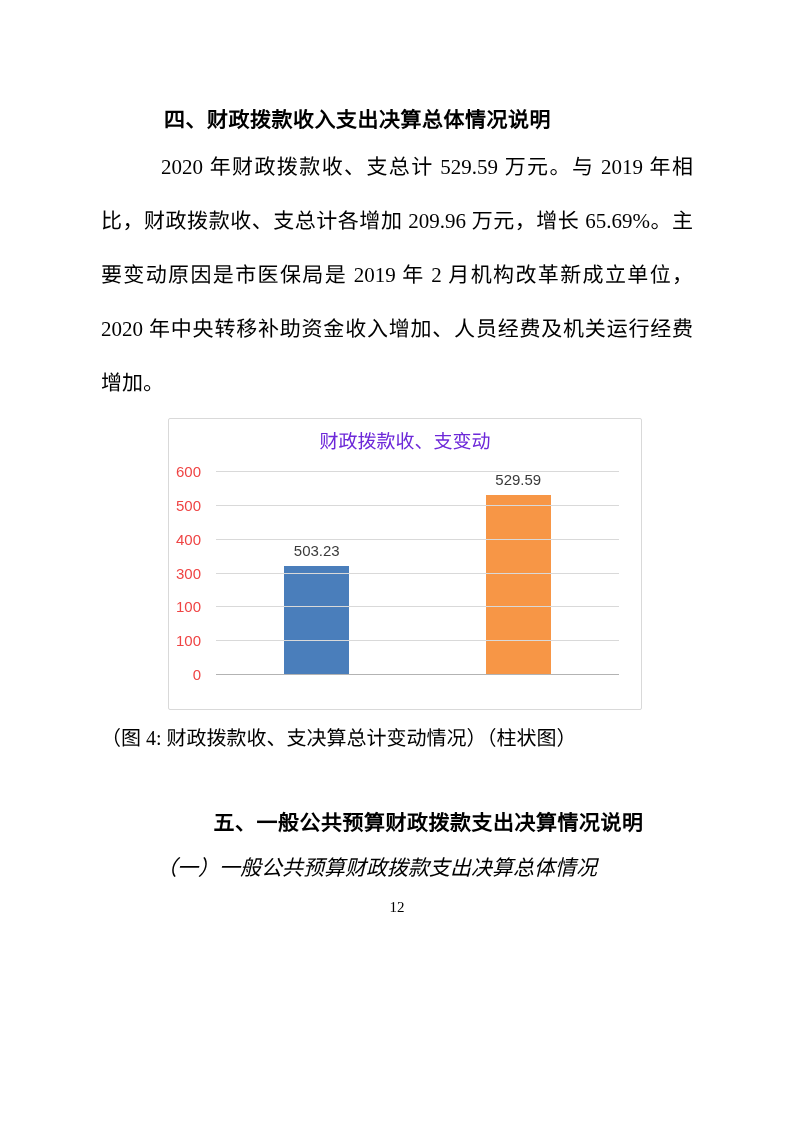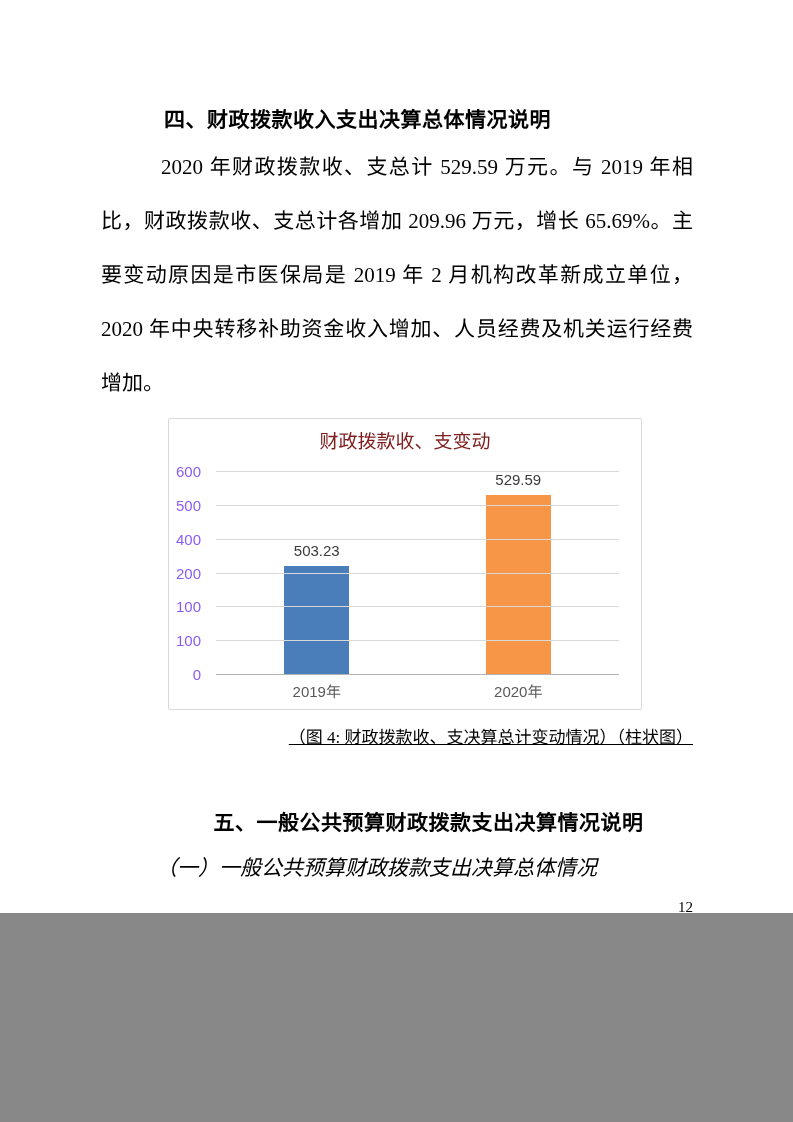--- a/index.html
+++ b/index.html
@@ -3,21 +3,21 @@
 <meta charset="utf-8">
 <style>
   html, body {
     margin: 0;
     padding: 0;
     background: #888;
   }
   .page {
     position: relative;
     width: 793px;
-    height: 913px;
+    height: 1122px;
     margin: 0 auto;
     background: #ffffff;
     box-sizing: border-box;
     padding: 99px 100px 0 101px;
     font-family: "Liberation Serif", "DejaVu Serif", serif;
     color: #000000;
     overflow: hidden;
   }
   .heading {
     font-family: "Liberation Sans", "DejaVu Sans", sans-serif;
@@ -56,21 +56,21 @@
     box-sizing: border-box;
     font-family: "Liberation Sans", "DejaVu Sans", sans-serif;
   }
   .chart-title {
     position: absolute;
     top: 7px;
     left: 0;
     right: 0;
     text-align: center;
     font-size: 19px;
-    color: #7f1d1d;
+    color: #6d28d9;
   }
   .chart-plot {
     position: absolute;
     left: 47px;
     right: 22px;
     top: 52px;
     bottom: 35px;
   }
   .gridline {
     position: absolute;
@@ -87,21 +87,21 @@
     left: 0;
     width: 40px;
     top: 52px;
     bottom: 35px;
   }
   .ytick {
     position: absolute;
     right: 8px;
     transform: translateY(-50%);
     font-size: 15px;
-    color: #8b5cf6;
+    color: #ef4444;
   }
   .slots {
     position: absolute;
     left: 0;
     right: 0;
     top: 0;
     bottom: 0;
     display: flex;
   }
   .slot {
@@ -134,54 +134,53 @@
   }
   .xtick {
     flex: 1;
     text-align: center;
     font-size: 15px;
     color: #595959;
   }
   
   .figure-caption {
     margin: 10px 0 0 0;
-    font-size: 17px;
+    font-size: 20px;
     line-height: 36px;
-    text-align: right;
+    text-align: left;
     width: 592px;
-    text-decoration: underline;
   }
   .heading-five {
     margin-top: 46px;
     text-align: center;
   }
   .page-number {
     margin-top: 8px;
-    text-align: right;
+    text-align: center;
     font-size: 15px;
     line-height: 20px;
     width: 592px;
   }
 </style>
 </head>
 <body>
 
 <div class="page">
 
   <h2 class="heading">四、财政拨款收入支出决算总体情况说明</h2>
 
   <p class="body-para">2020 年财政拨款收、支总计 529.59 万元。与 2019 年相比，财政拨款收、支总计各增加 209.96 万元，增长 65.69%。主要变动原因是市医保局是 2019 年 2 月机构改革新成立单位，2020 年中央转移补助资金收入增加、人员经费及机关运行经费增加。</p>
 
   <div class="chart-frame">
     <div class="chart-title">财政拨款收、支变动</div>
     <div class="y-labels">
         <div class="ytick" style="top: 100%;">0</div>
         <div class="ytick" style="top: 83.3333%;">100</div>
         <div class="ytick" style="top: 66.6667%;">100</div>
-        <div class="ytick" style="top: 50%;">200</div>
+        <div class="ytick" style="top: 50%;">300</div>
         <div class="ytick" style="top: 33.3333%;">400</div>
         <div class="ytick" style="top: 16.6667%;">500</div>
         <div class="ytick" style="top: 0%;">600</div>
       </div>
     <div class="chart-plot">
       <div class="slots">
           <div class="slot">
             <div class="bar" style="height: 53.2717%; background: rgb(74, 126, 187);">
               <div class="datalabel">503.23</div>
             </div>
@@ -193,24 +192,20 @@
           </div>
         </div>
     <div class="gridline zero" style="top: 100%;"></div>
         <div class="gridline" style="top: 83.3333%;"></div>
         <div class="gridline" style="top: 66.6667%;"></div>
         <div class="gridline" style="top: 50%;"></div>
         <div class="gridline" style="top: 33.3333%;"></div>
         <div class="gridline" style="top: 16.6667%;"></div>
         <div class="gridline" style="top: 0%;"></div>
       </div>
-    <div class="x-labels">
-        <div class="xtick">2019年</div>
-        <div class="xtick">2020年</div>
-      </div>
   </div>
 
   <p class="figure-caption">（图 4: 财政拨款收、支决算总计变动情况）（柱状图）</p>
 
   <h2 class="heading heading-five">五、一般公共预算财政拨款支出决算情况说明</h2>
 
   <p class="sub-heading">（一）一般公共预算财政拨款支出决算总体情况</p>
 
 
   <div class="page-number">12</div>

